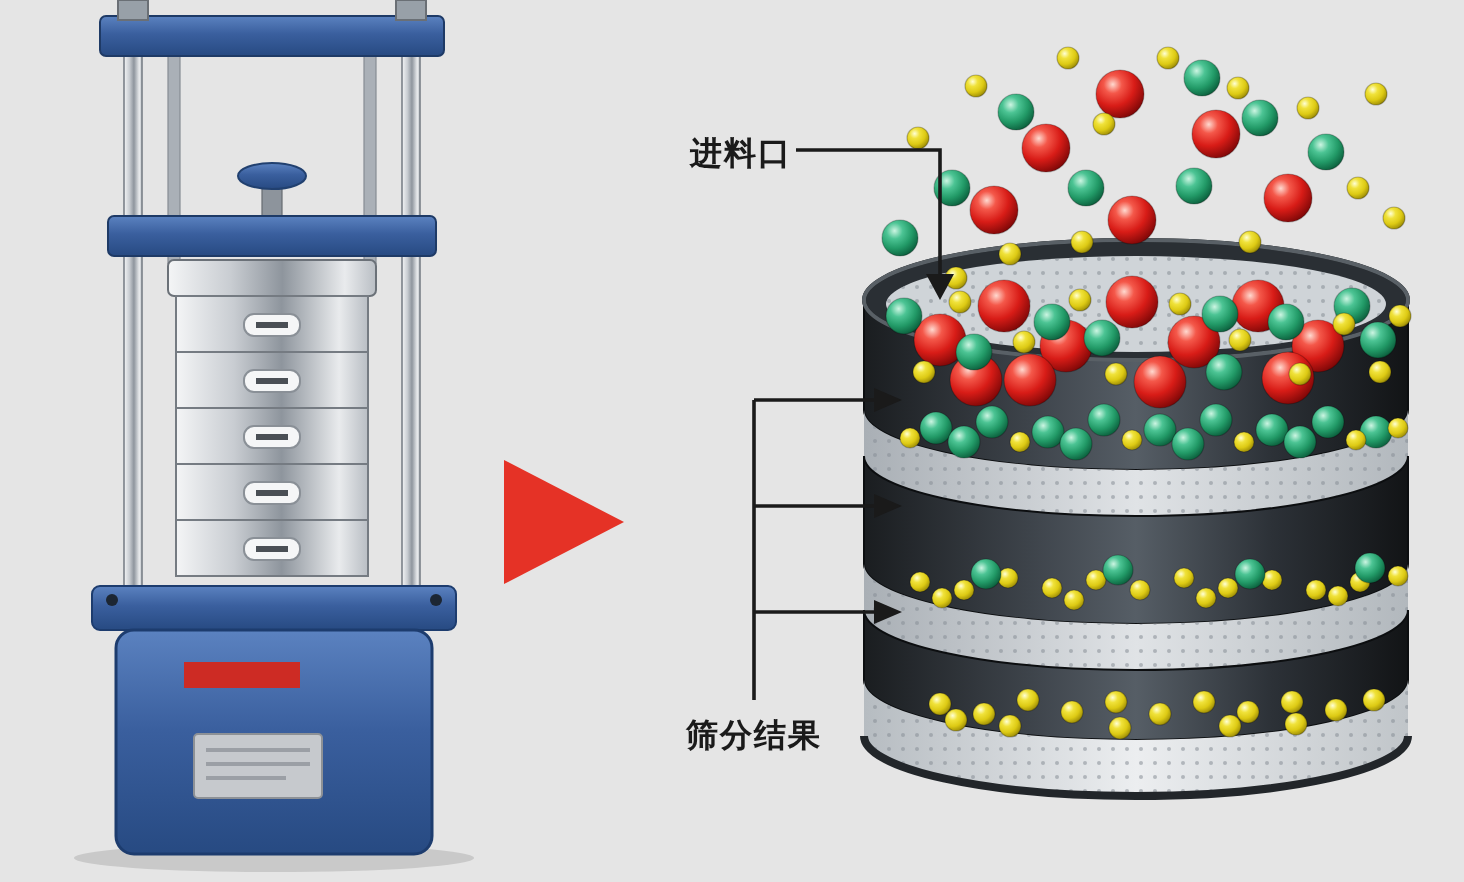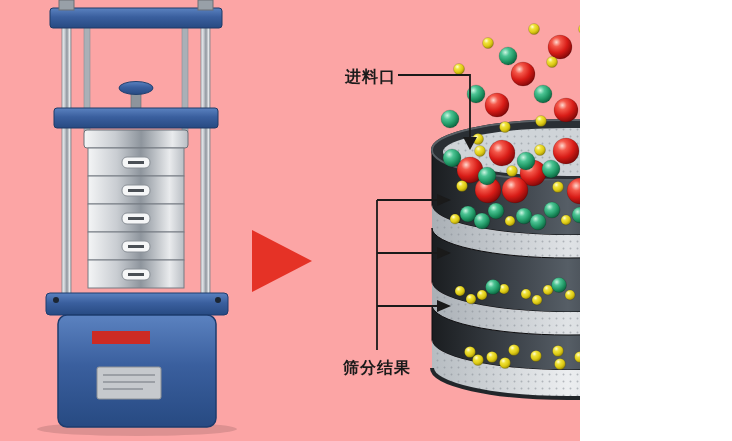--- a/index.html
+++ b/index.html
@@ -1,19 +1,19 @@
 <!DOCTYPE html>
 <html><head>
 <meta charset="utf-8">
 <style>
   html,body{margin:0;padding:0;background:#ffffff;}
   .stage{
     position:relative;
-    width:580px;height:441px;
-    background:#fca5a5;
+    width:732px;height:441px;
+    background:#e5e5e5;
     overflow:hidden;
     font-family:"DejaVu Sans", sans-serif;
   }
   svg text{
     font-family:"DejaVu Sans", sans-serif;
     fill:#1a1a1a;
     font-weight:700;
   }
 </style>
 </head>

